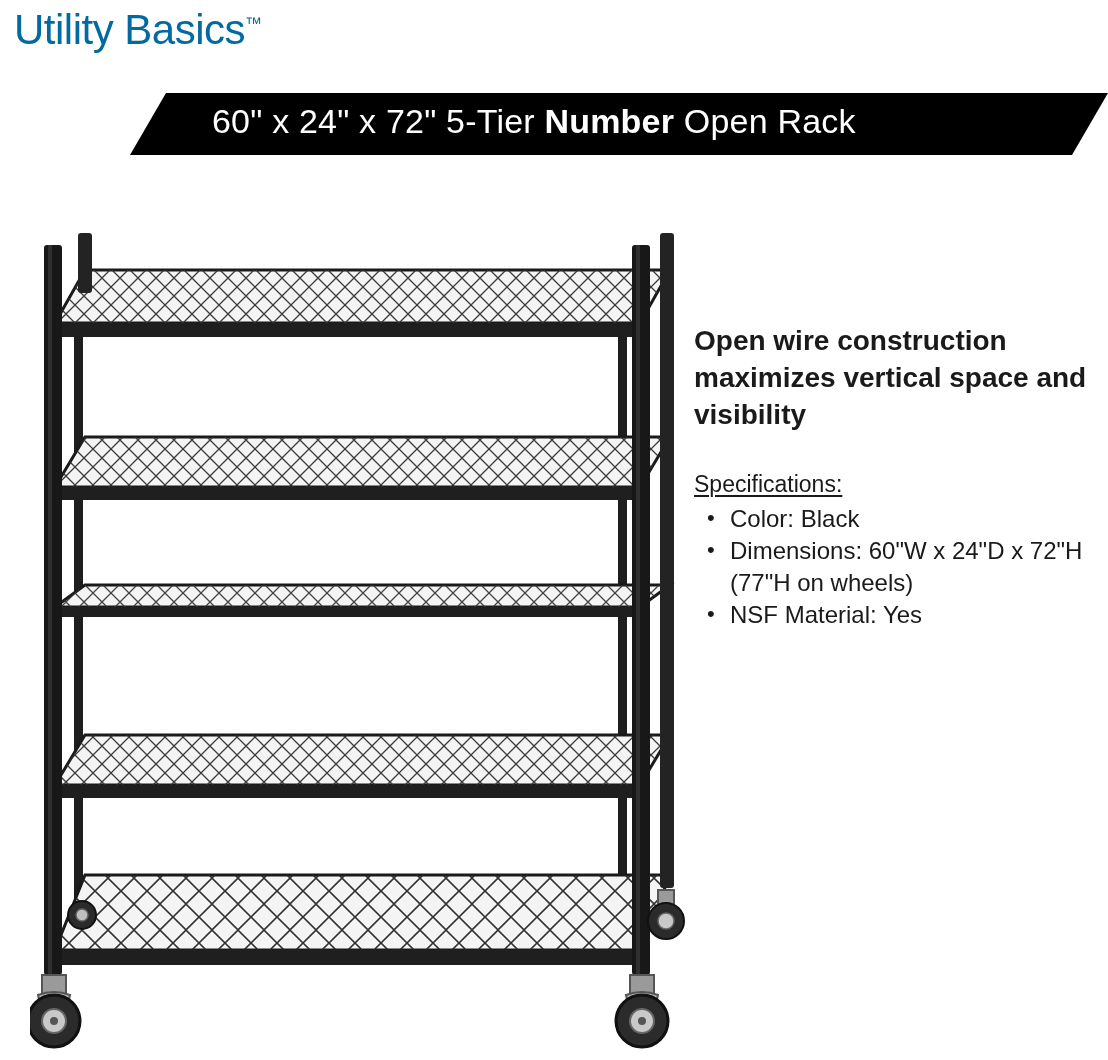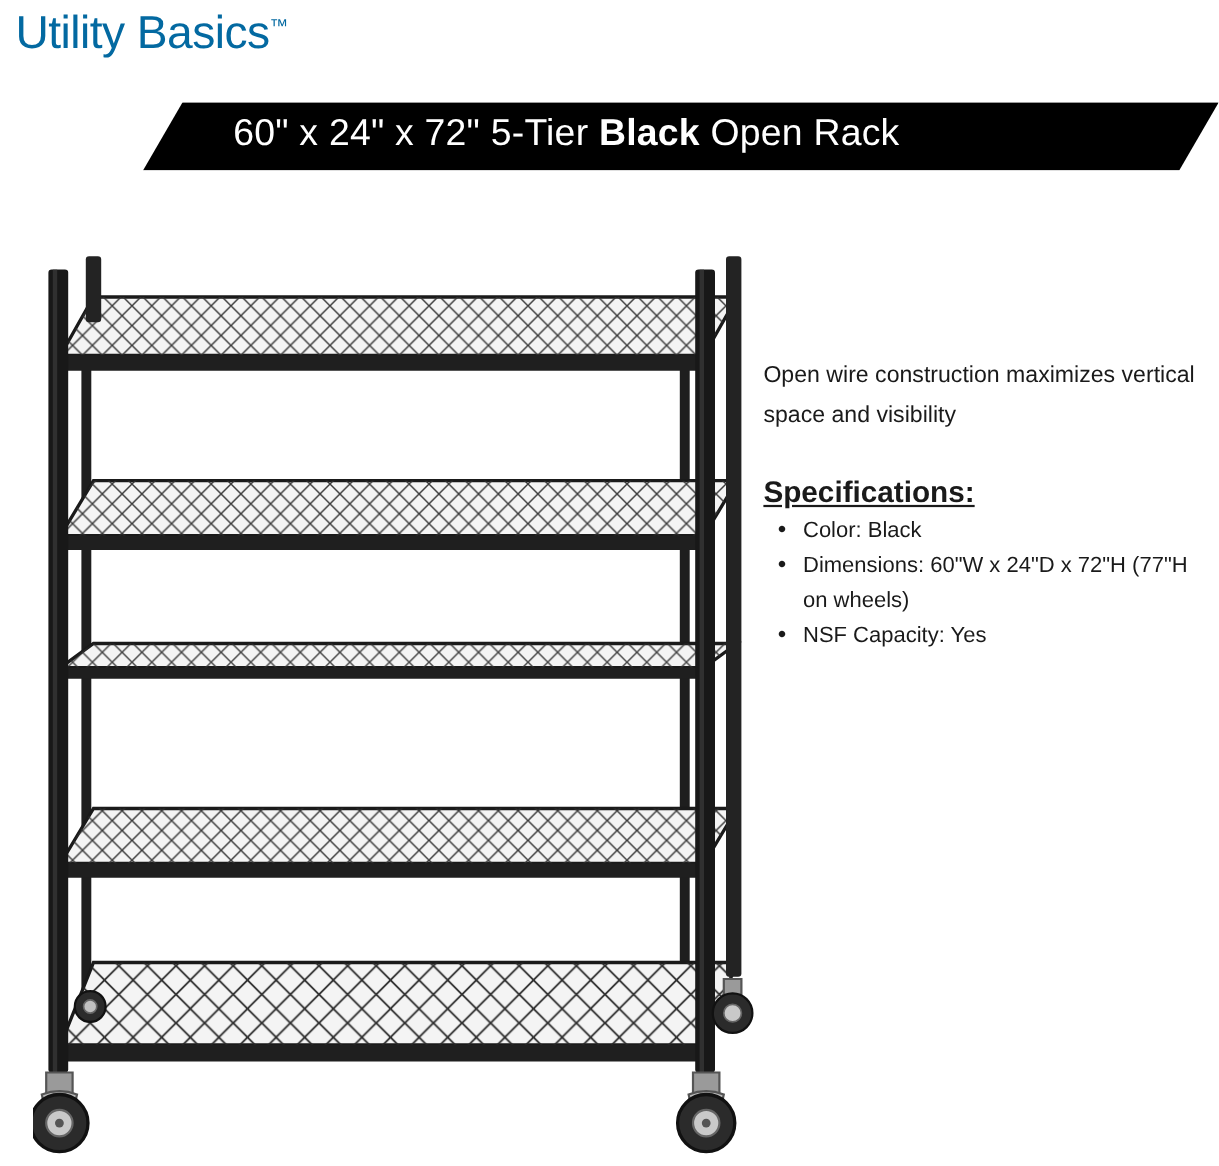--- a/index.html
+++ b/index.html
@@ -71,43 +71,43 @@
   }
 
   
   .right-col {
     position: absolute;
     left: 694px;
     top: 322px;
     width: 408px;
   }
   .headline {
-    font-size: 21px;
+    font-size: 28px;
     line-height: 37px;
     color: #1a1a1a;
-    font-weight: 400;
+    font-weight: 700;
     margin: 0 0 34px 0;
   }
   .spec-title {
-    font-size: 27px;
+    font-size: 23px;
     line-height: 34px;
     text-decoration: underline;
     text-underline-offset: 3px;
     margin: 0 0 2px 0;
-    font-weight: 700;
+    font-weight: 400;
     color: #1a1a1a;
   }
   ul.spec-list {
     margin: 0;
     padding-left: 34px;
     list-style: none;
   }
   ul.spec-list li {
     position: relative;
-    font-size: 20px;
+    font-size: 24px;
     line-height: 32px;
     color: #1a1a1a;
     margin-bottom: 0px;
     padding-left: 2px;
   }
   ul.spec-list li::before {
     content: "\2022";
     position: absolute;
     left: -21px;
     top: -1px;
@@ -117,21 +117,21 @@
 </style>
 </head>
 <body>
 
 <div class="brand">
   <span>Utility Basics</span><span class="tm">™</span>
 </div>
 
 <div class="banner">
   <div class="banner-text">
-    <span>60" x 24" x 72" 5-Tier </span><span class="bold">Black</span><span> Open Rack</span>
+    <span>60" x 24" x 72" 5-Tier </span><span class="bold">Number</span><span> Open Rack</span>
   </div>
 </div>
 
 <div class="product">
   <svg width="660" height="840" viewBox="0 0 660 840" xmlns="http://www.w3.org/2000/svg">
     <defs>
       <pattern id="mesh" width="26" height="26" patternUnits="userSpaceOnUse">
         <path d="M0 13 L13 0 L26 13 L13 26 Z" fill="none" stroke="#262626" stroke-width="1.6"></path>
       </pattern>
       <pattern id="meshfine" width="18" height="18" patternUnits="userSpaceOnUse">
@@ -207,15 +207,15 @@
     </g>
   </svg>
 </div>
 
 <div class="right-col">
   <p class="headline">Open wire construction maximizes vertical space and visibility</p>
   <p class="spec-title">Specifications:</p>
   <ul class="spec-list">
     <li>Color: Black</li>
     <li>Dimensions: 60"W x 24"D x 72"H (77"H on wheels)</li>
-    <li>NSF Capacity: Yes</li>
+    <li>NSF Material: Yes</li>
   </ul>
 </div>
 
 </body></html>

